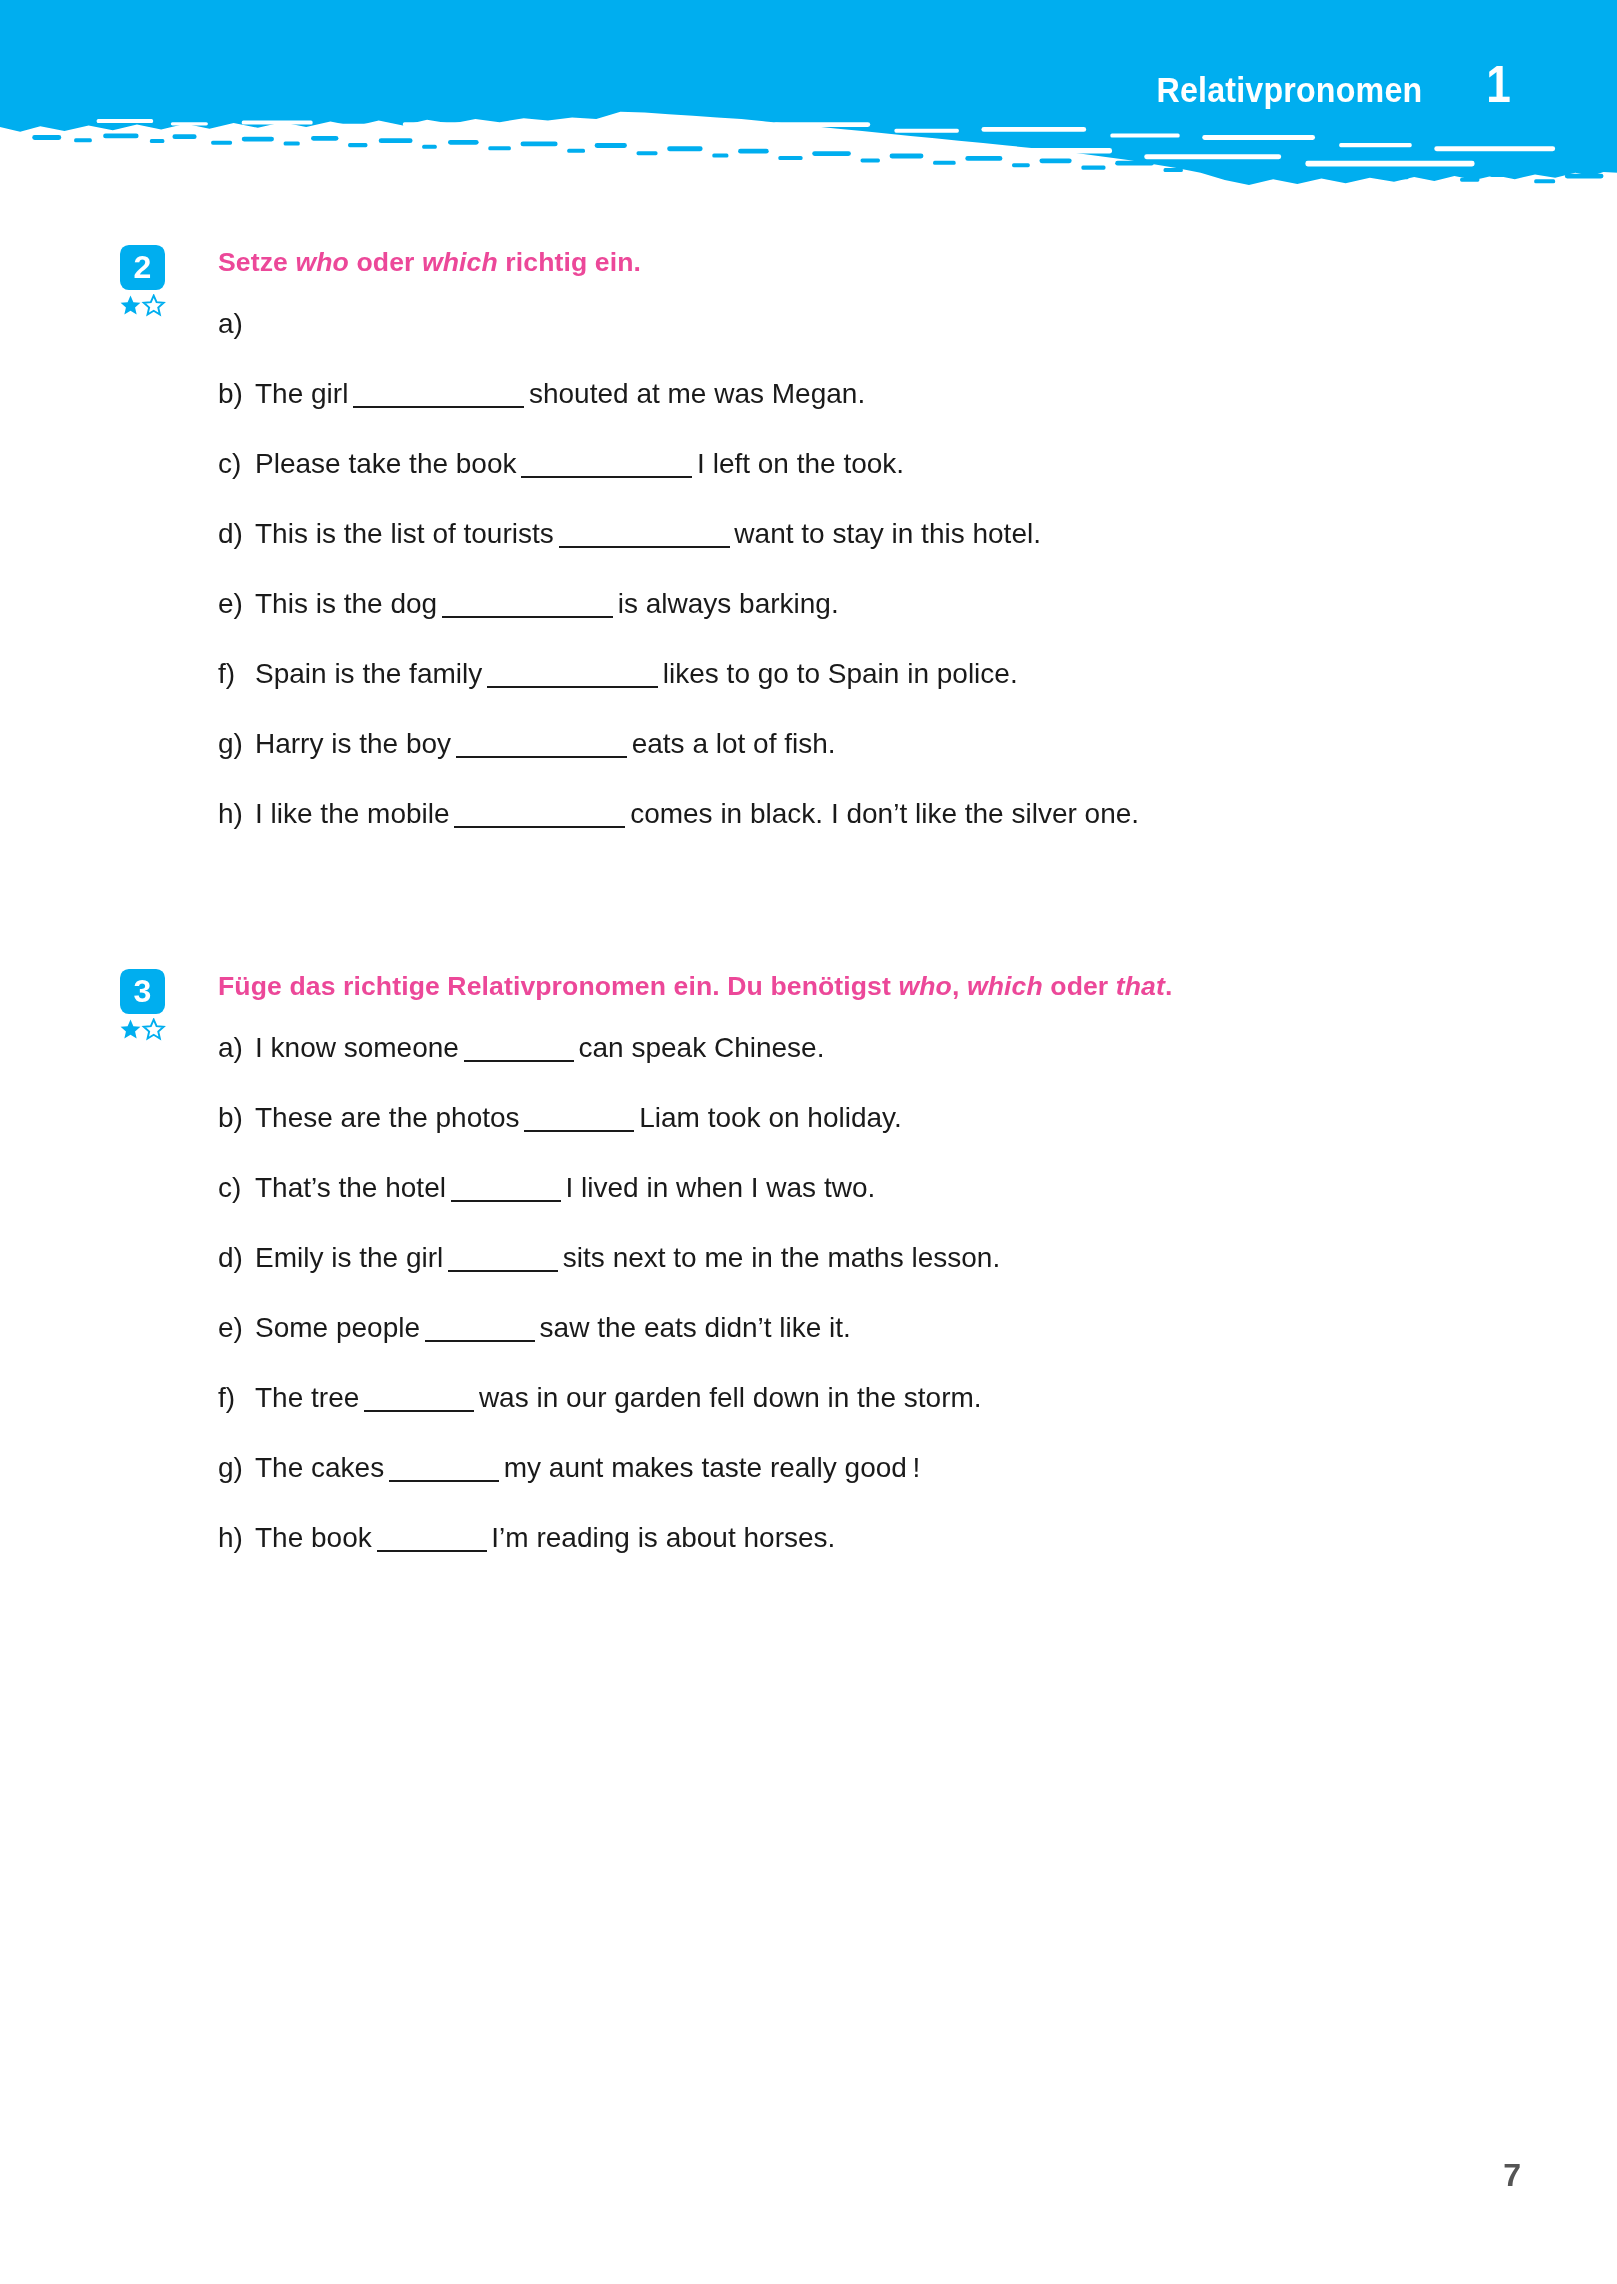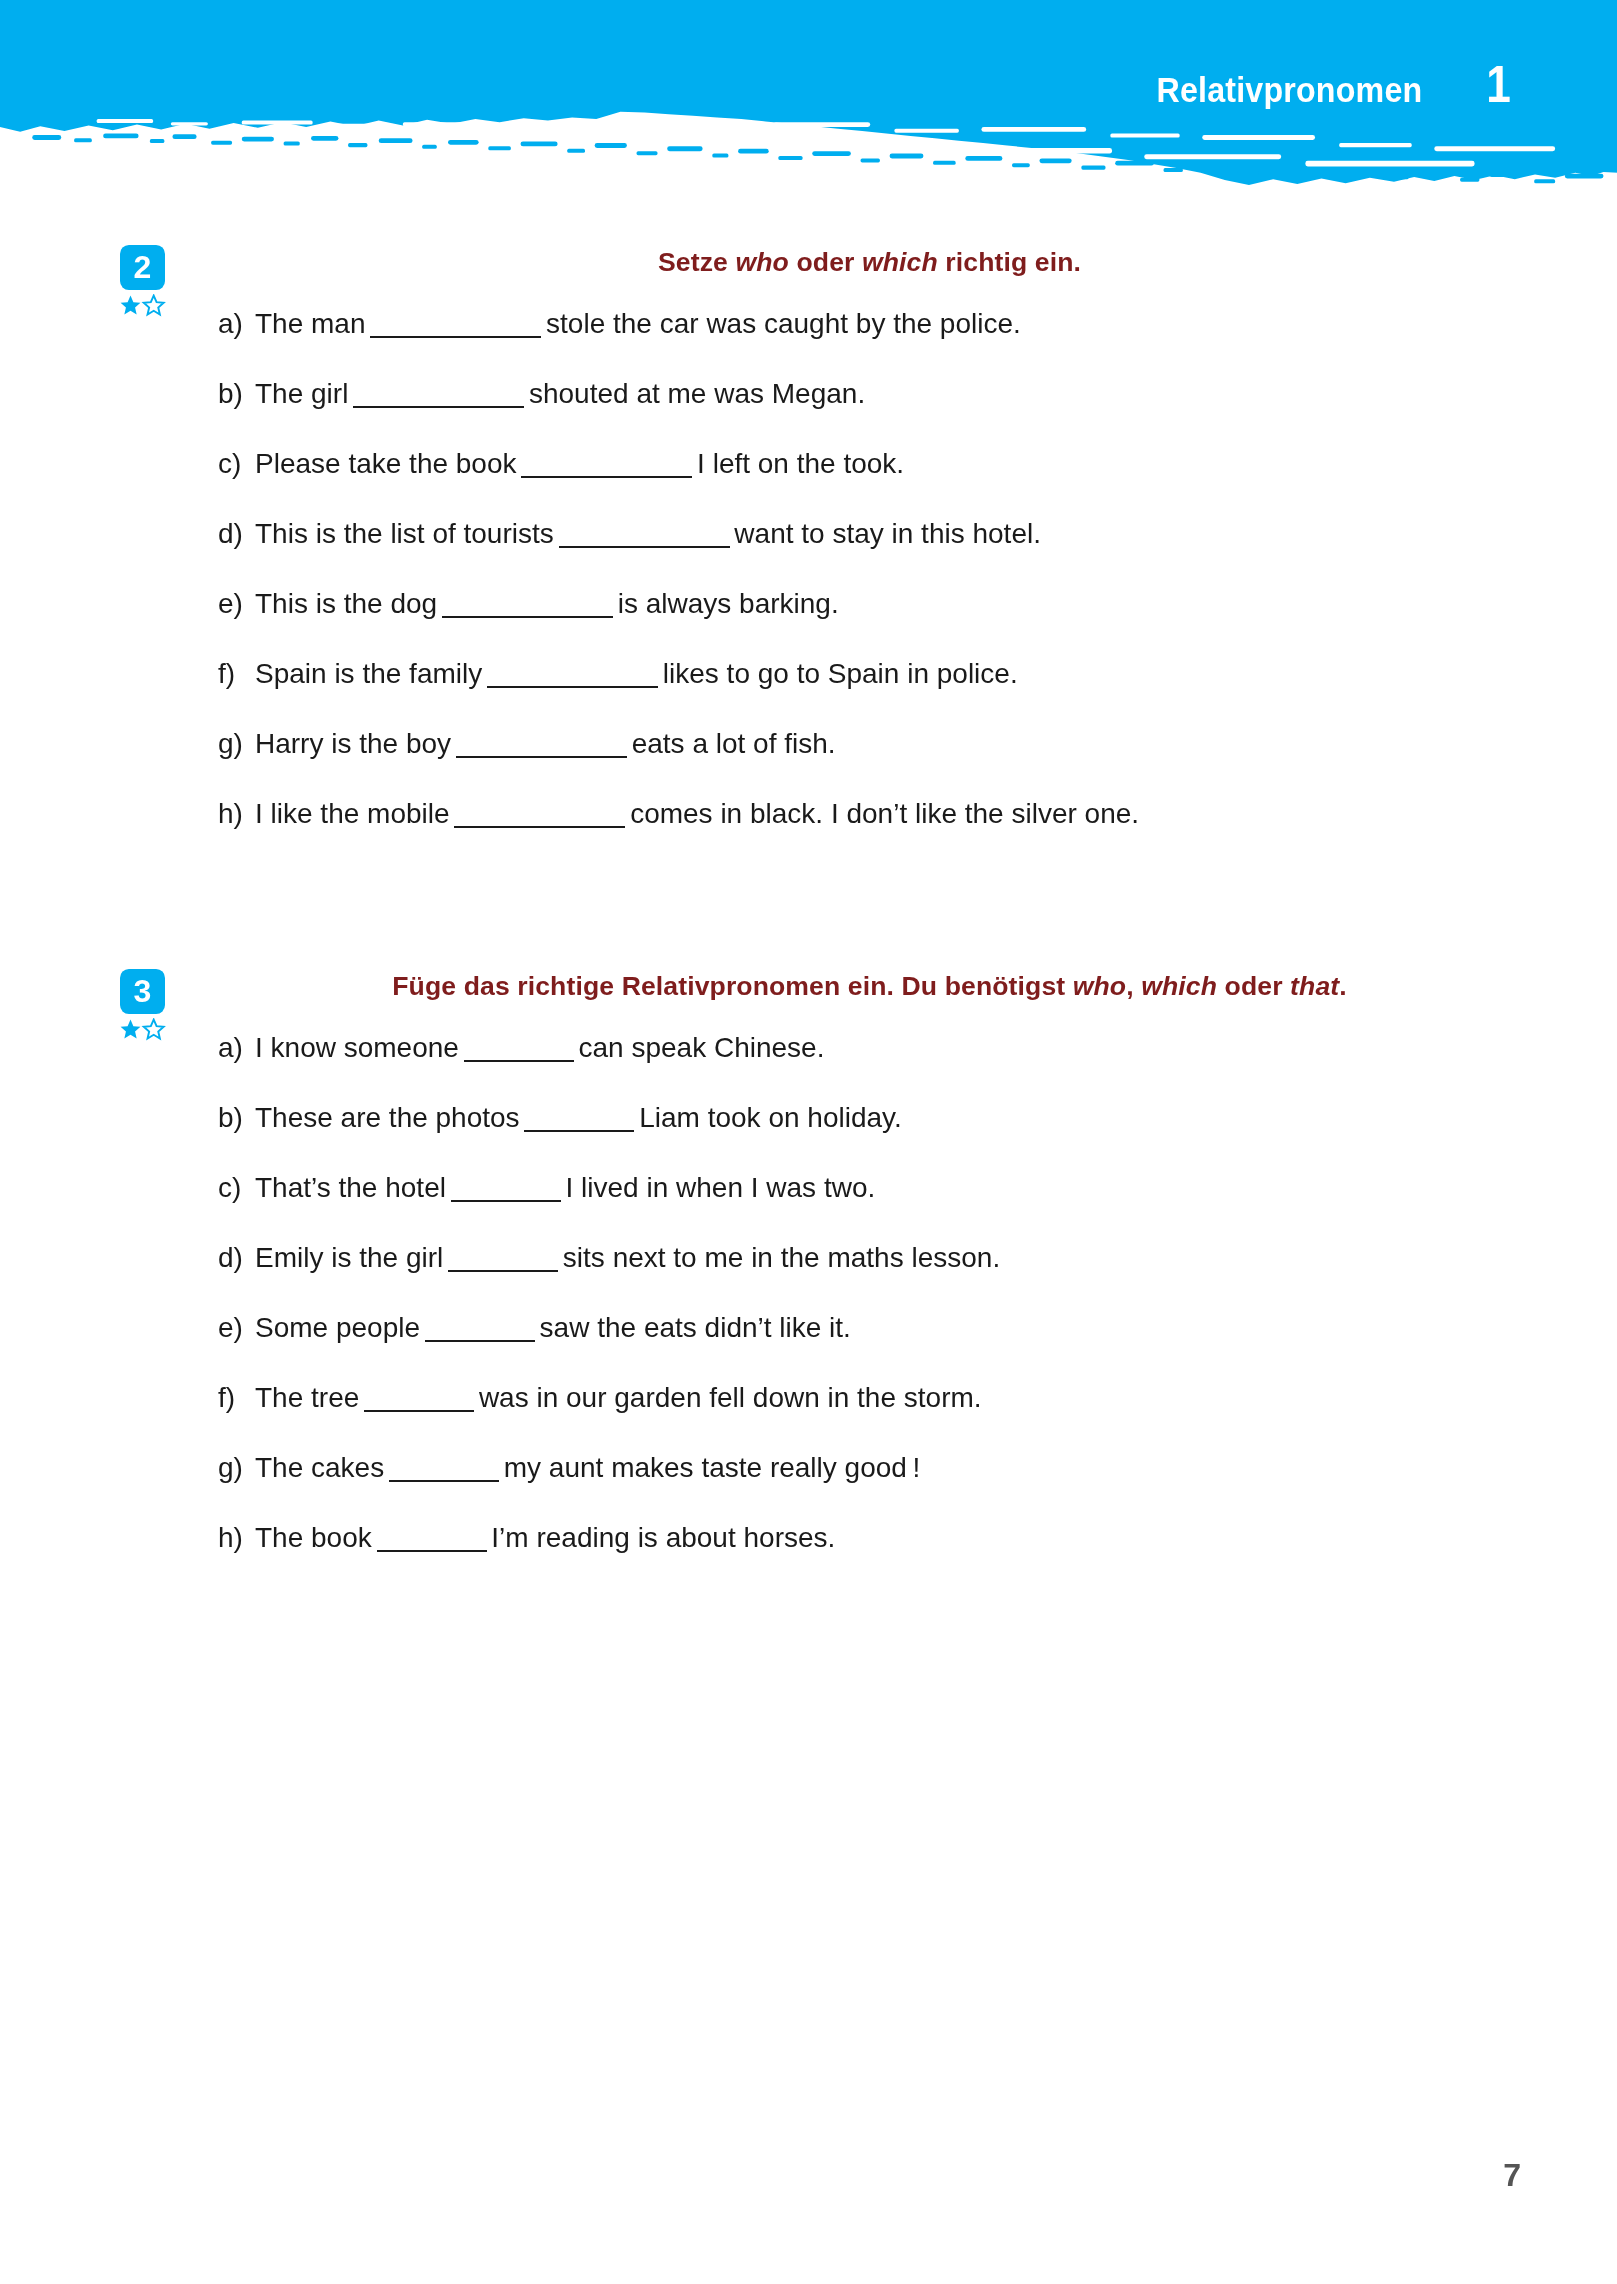--- a/index.html
+++ b/index.html
@@ -97,25 +97,24 @@
   .stars {
     margin-top: 4px;
     margin-left: -0.8px;
     display: block;
   }
 
   .prompt {
     font-family: "Liberation Sans Narrow", "Liberation Sans", sans-serif;
     font-weight: bold;
     font-size: 26.6px;
-    color: #7f1d1d;
+    color: #ec4899;
     line-height: 1.2;
     padding-top: 19.3px;
     letter-spacing: 0.1px;
-    text-align: center;
   }
   .prompt em {
     font-style: italic;
   }
 
   .items {
     margin-top: 27px;
   }
   .item {
     display: flex;
@@ -248,21 +247,20 @@
       </svg>
     </div>
 
     <div class="prompt">
       <span>Setze </span><em>who</em><span> oder </span><em>which</em><span> richtig ein.</span>
     </div>
 
     <div class="items">
       <div class="item">
         <span class="item-label">a)</span>
-        <span class="item-text"><span>The man</span><span class="blank long"></span><span>stole the car was caught by the police.</span></span>
       </div>
       <div class="item">
         <span class="item-label">b)</span>
         <span class="item-text"><span>The girl</span><span class="blank long"></span><span>shouted at me was Megan.</span></span>
       </div>
       <div class="item">
         <span class="item-label">c)</span>
         <span class="item-text"><span>Please take the book</span><span class="blank long"></span><span>I left on the took.</span></span>
       </div>
       <div class="item">

